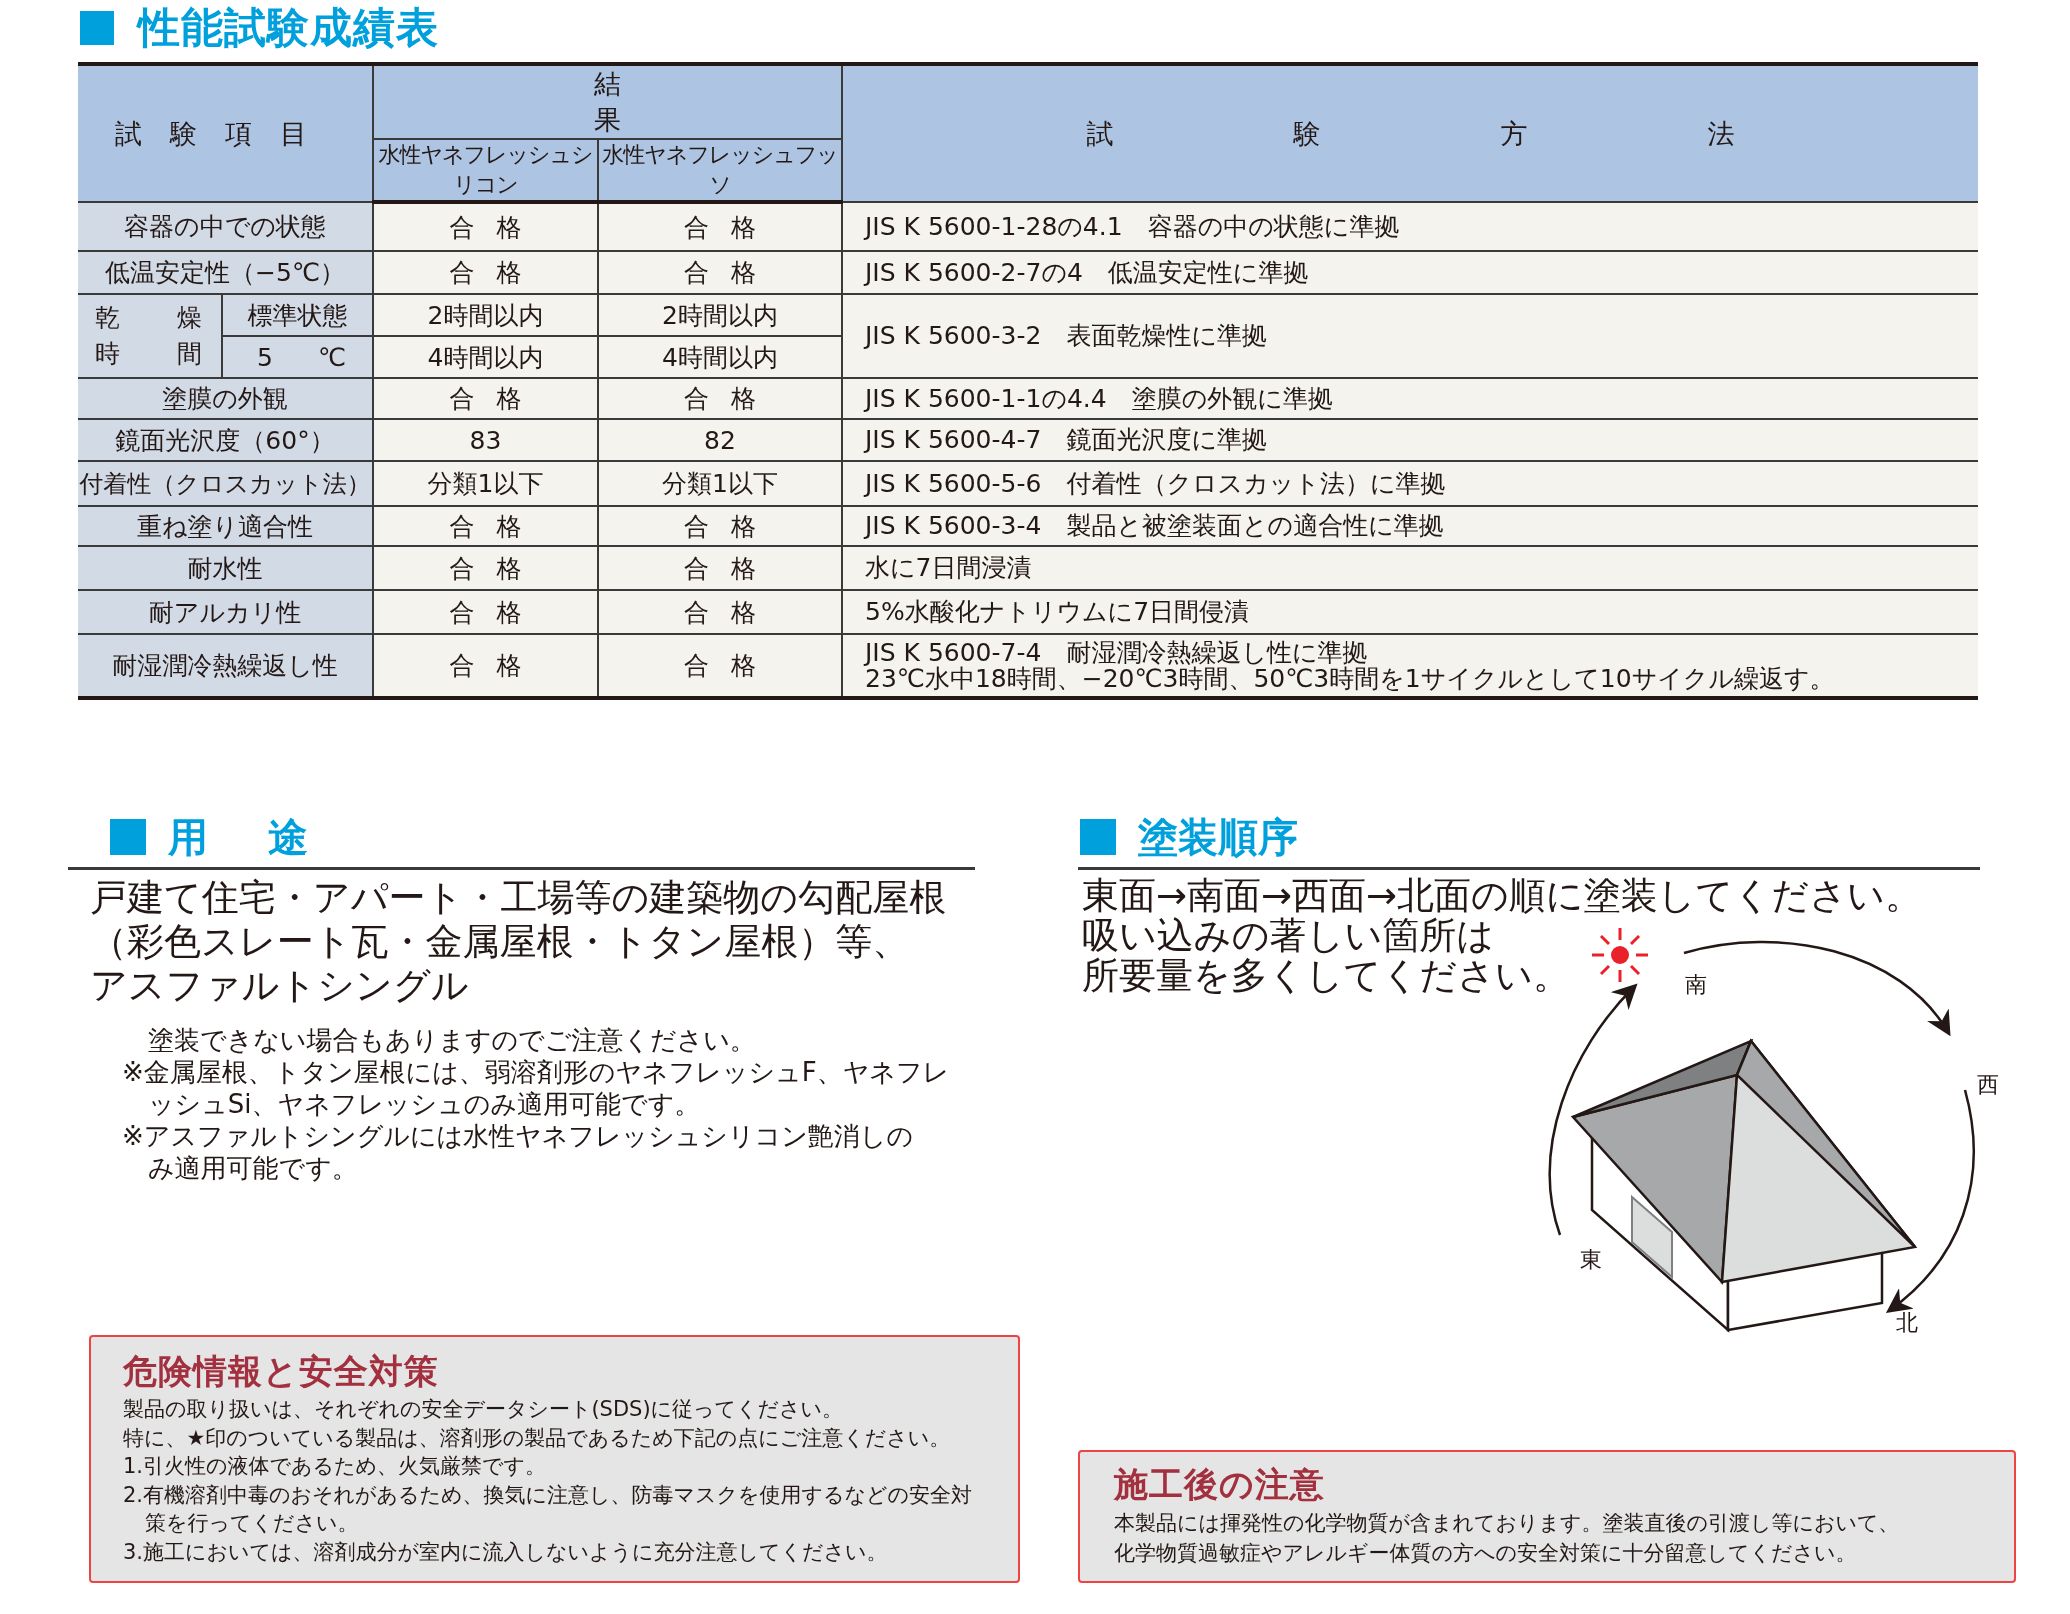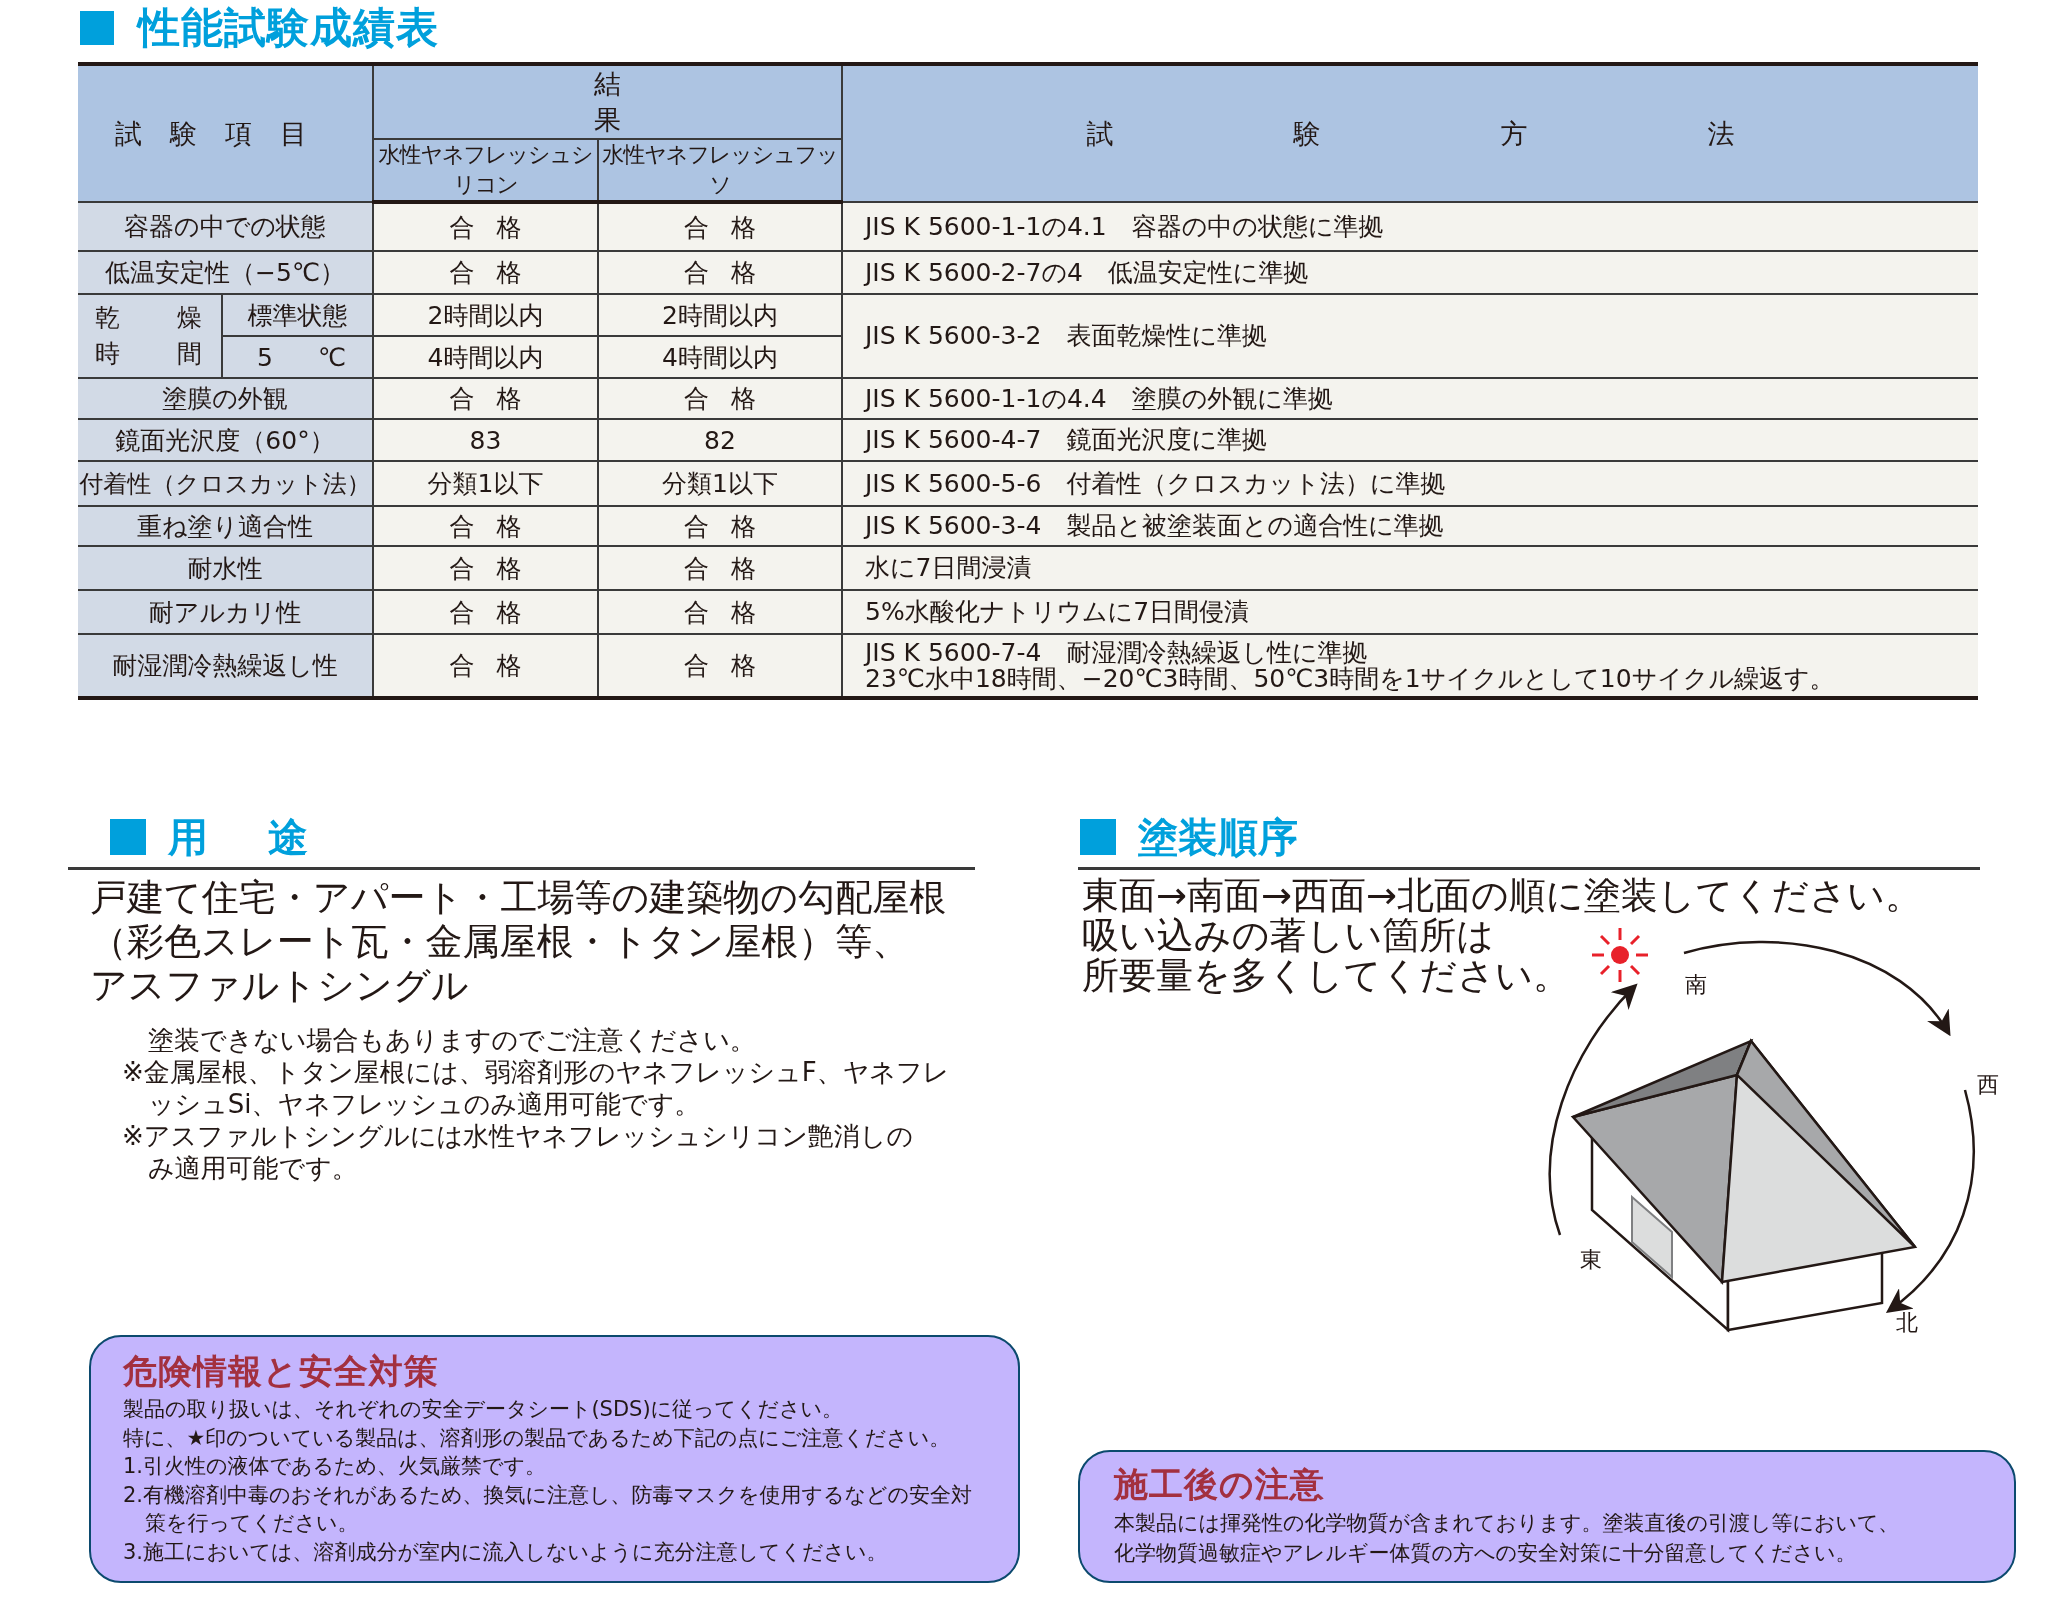--- a/index.html
+++ b/index.html
@@ -36,21 +36,21 @@
   
   #usage-title { left: 110px; top: 812px; height: 50px; font-size: 40px; }
   #usage-title .sq { width: 36px; height: 36px; margin-right: 22px; }
   #usage-title .t { letter-spacing: 60px; }
   .rule { position: absolute; height: 3px; background: #3a3a3a; }
   #usage-rule { left: 68px; top: 867px; width: 907px; }
   #usage-body { position: absolute; left: 90px; top: 876px; font-size: 37px; line-height: 44px; color: #231815; white-space: nowrap; }
   #usage-notes { position: absolute; left: 122px; top: 1024px; font-size: 26px; line-height: 32px; white-space: nowrap; }
 
   
-  .warn-box { position: absolute; background: #c4b5fd; border: 2px solid #0c4a6e; border-radius: 32px; }
+  .warn-box { position: absolute; background: #e5e5e5; border: 2px solid #ef4444; border-radius: 4px; }
   #hazard-box { left: 89px; top: 1335px; width: 931px; height: 248px; padding: 12px 0 0 32px; }
   .warn-title { color: #a3303f; font-weight: bold; font-size: 34px; line-height: 44px; letter-spacing: 1px; }
   #hazard-lines { font-size: 21px; line-height: 28.5px; white-space: nowrap; margin-top: 2px; }
   #hazard-lines .ind { padding-left: 14px; }
 
   
   #order-title { left: 1080px; top: 812px; height: 50px; font-size: 40px; }
   #order-title .sq { width: 36px; height: 36px; margin-right: 22px; }
   #order-rule { left: 1078px; top: 867px; width: 902px; }
   #order-body { position: absolute; left: 1082px; top: 876px; font-size: 37px; line-height: 40px; white-space: nowrap; }
@@ -86,21 +86,21 @@
     <tr style="height:56px">
       <th class="hd-prod">水性ヤネフレッシュシリコン</th>
       <th class="hd-prod">水性ヤネフレッシュフッソ</th>
     </tr>
   </thead>
   <tbody>
     <tr style="height:49px">
       <td colspan="2" class="item">容器の中での状態</td>
       <td class="val"><span class="pass">合格</span></td>
       <td class="val"><span class="pass">合格</span></td>
-      <td class="method">JIS K 5600-1-1の4.1　容器の中の状態に準拠</td>
+      <td class="method">JIS K 5600-1-28の4.1　容器の中の状態に準拠</td>
     </tr>
     <tr style="height:43px">
       <td colspan="2" class="item">低温安定性（−5℃）</td>
       <td class="val"><span class="pass">合格</span></td>
       <td class="val"><span class="pass">合格</span></td>
       <td class="method">JIS K 5600-2-7の4　低温安定性に準拠</td>
     </tr>
     <tr style="height:42px">
       <td rowspan="2" class="dry-main">
         <div>乾　燥</div>

